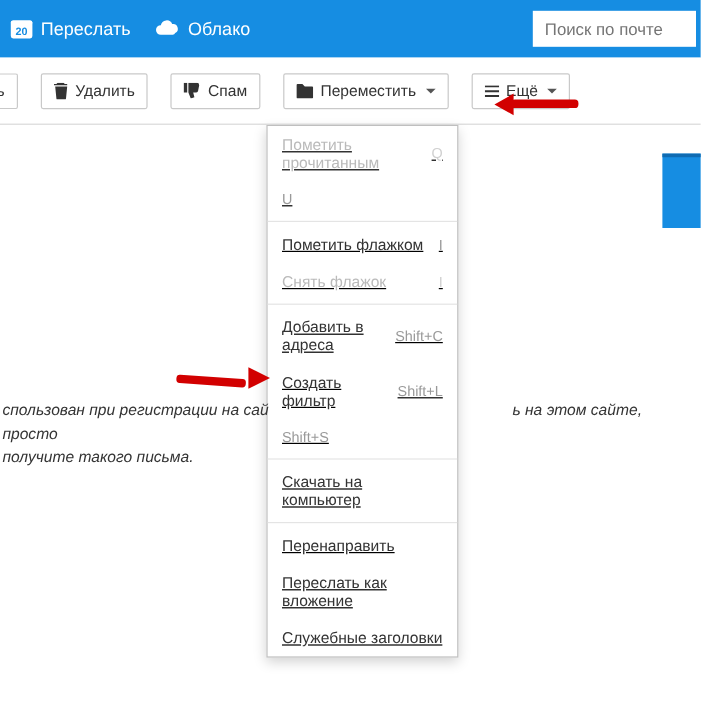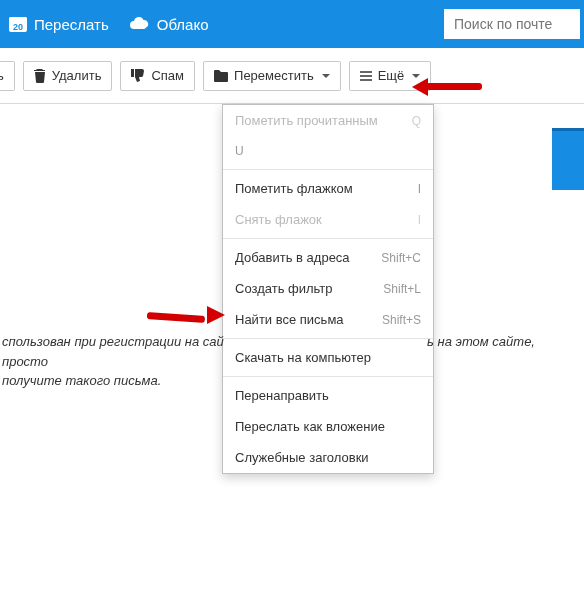--- a/index.html
+++ b/index.html
@@ -55,44 +55,46 @@
     background: #fff;
     border-radius: 2px;
     height: 30px;
     display: flex;
     align-items: center;
     gap: 6px;
     padding: 0 10px;
     font-size: 13px;
     color: #333;
     cursor: pointer;
+    margin-left: 11px;
   }
   .tbtn.cut-left {
     border-left: none;
     border-top-left-radius: 0;
     border-bottom-left-radius: 0;
     margin-left: -7px;
     padding-left: 4px;
   }
   .tbtn svg { display:block; }
   .caret {
     width: 0; height: 0;
     border-left: 4px solid transparent;
     border-right: 4px solid transparent;
     border-top: 4px solid #555;
     margin-left: 2px;
   }
   .dropdown {
     position: absolute;
     left: 222px;
     top: 104px;
-    width: 212px;
+    width: 160px;
     background: #fff;
     border: 1px solid #bfbfbf;
     box-shadow: 0 4px 10px rgba(0,0,0,0.18);
+    text-decoration: underline;
   }
   .dd-item {
     display: flex;
     align-items: center;
     justify-content: space-between;
     padding: 8px 12px;
     font-size: 13px;
     color: #333;
     cursor: pointer;
   }
@@ -225,21 +227,20 @@
   <div class="dd-sep"></div>
   <div class="dd-item">
     <span>Добавить в адреса</span>
     <span class="dd-key">Shift+C</span>
   </div>
   <div class="dd-item">
     <span>Создать фильтр</span>
     <span class="dd-key">Shift+L</span>
   </div>
   <div class="dd-item">
-    <span>Найти все письма</span>
     <span class="dd-key">Shift+S</span>
   </div>
   <div class="dd-sep"></div>
   <div class="dd-item">
     <span>Скачать на компьютер</span>
   </div>
   <div class="dd-sep"></div>
   <div class="dd-item">
     <span>Перенаправить</span>
   </div>

